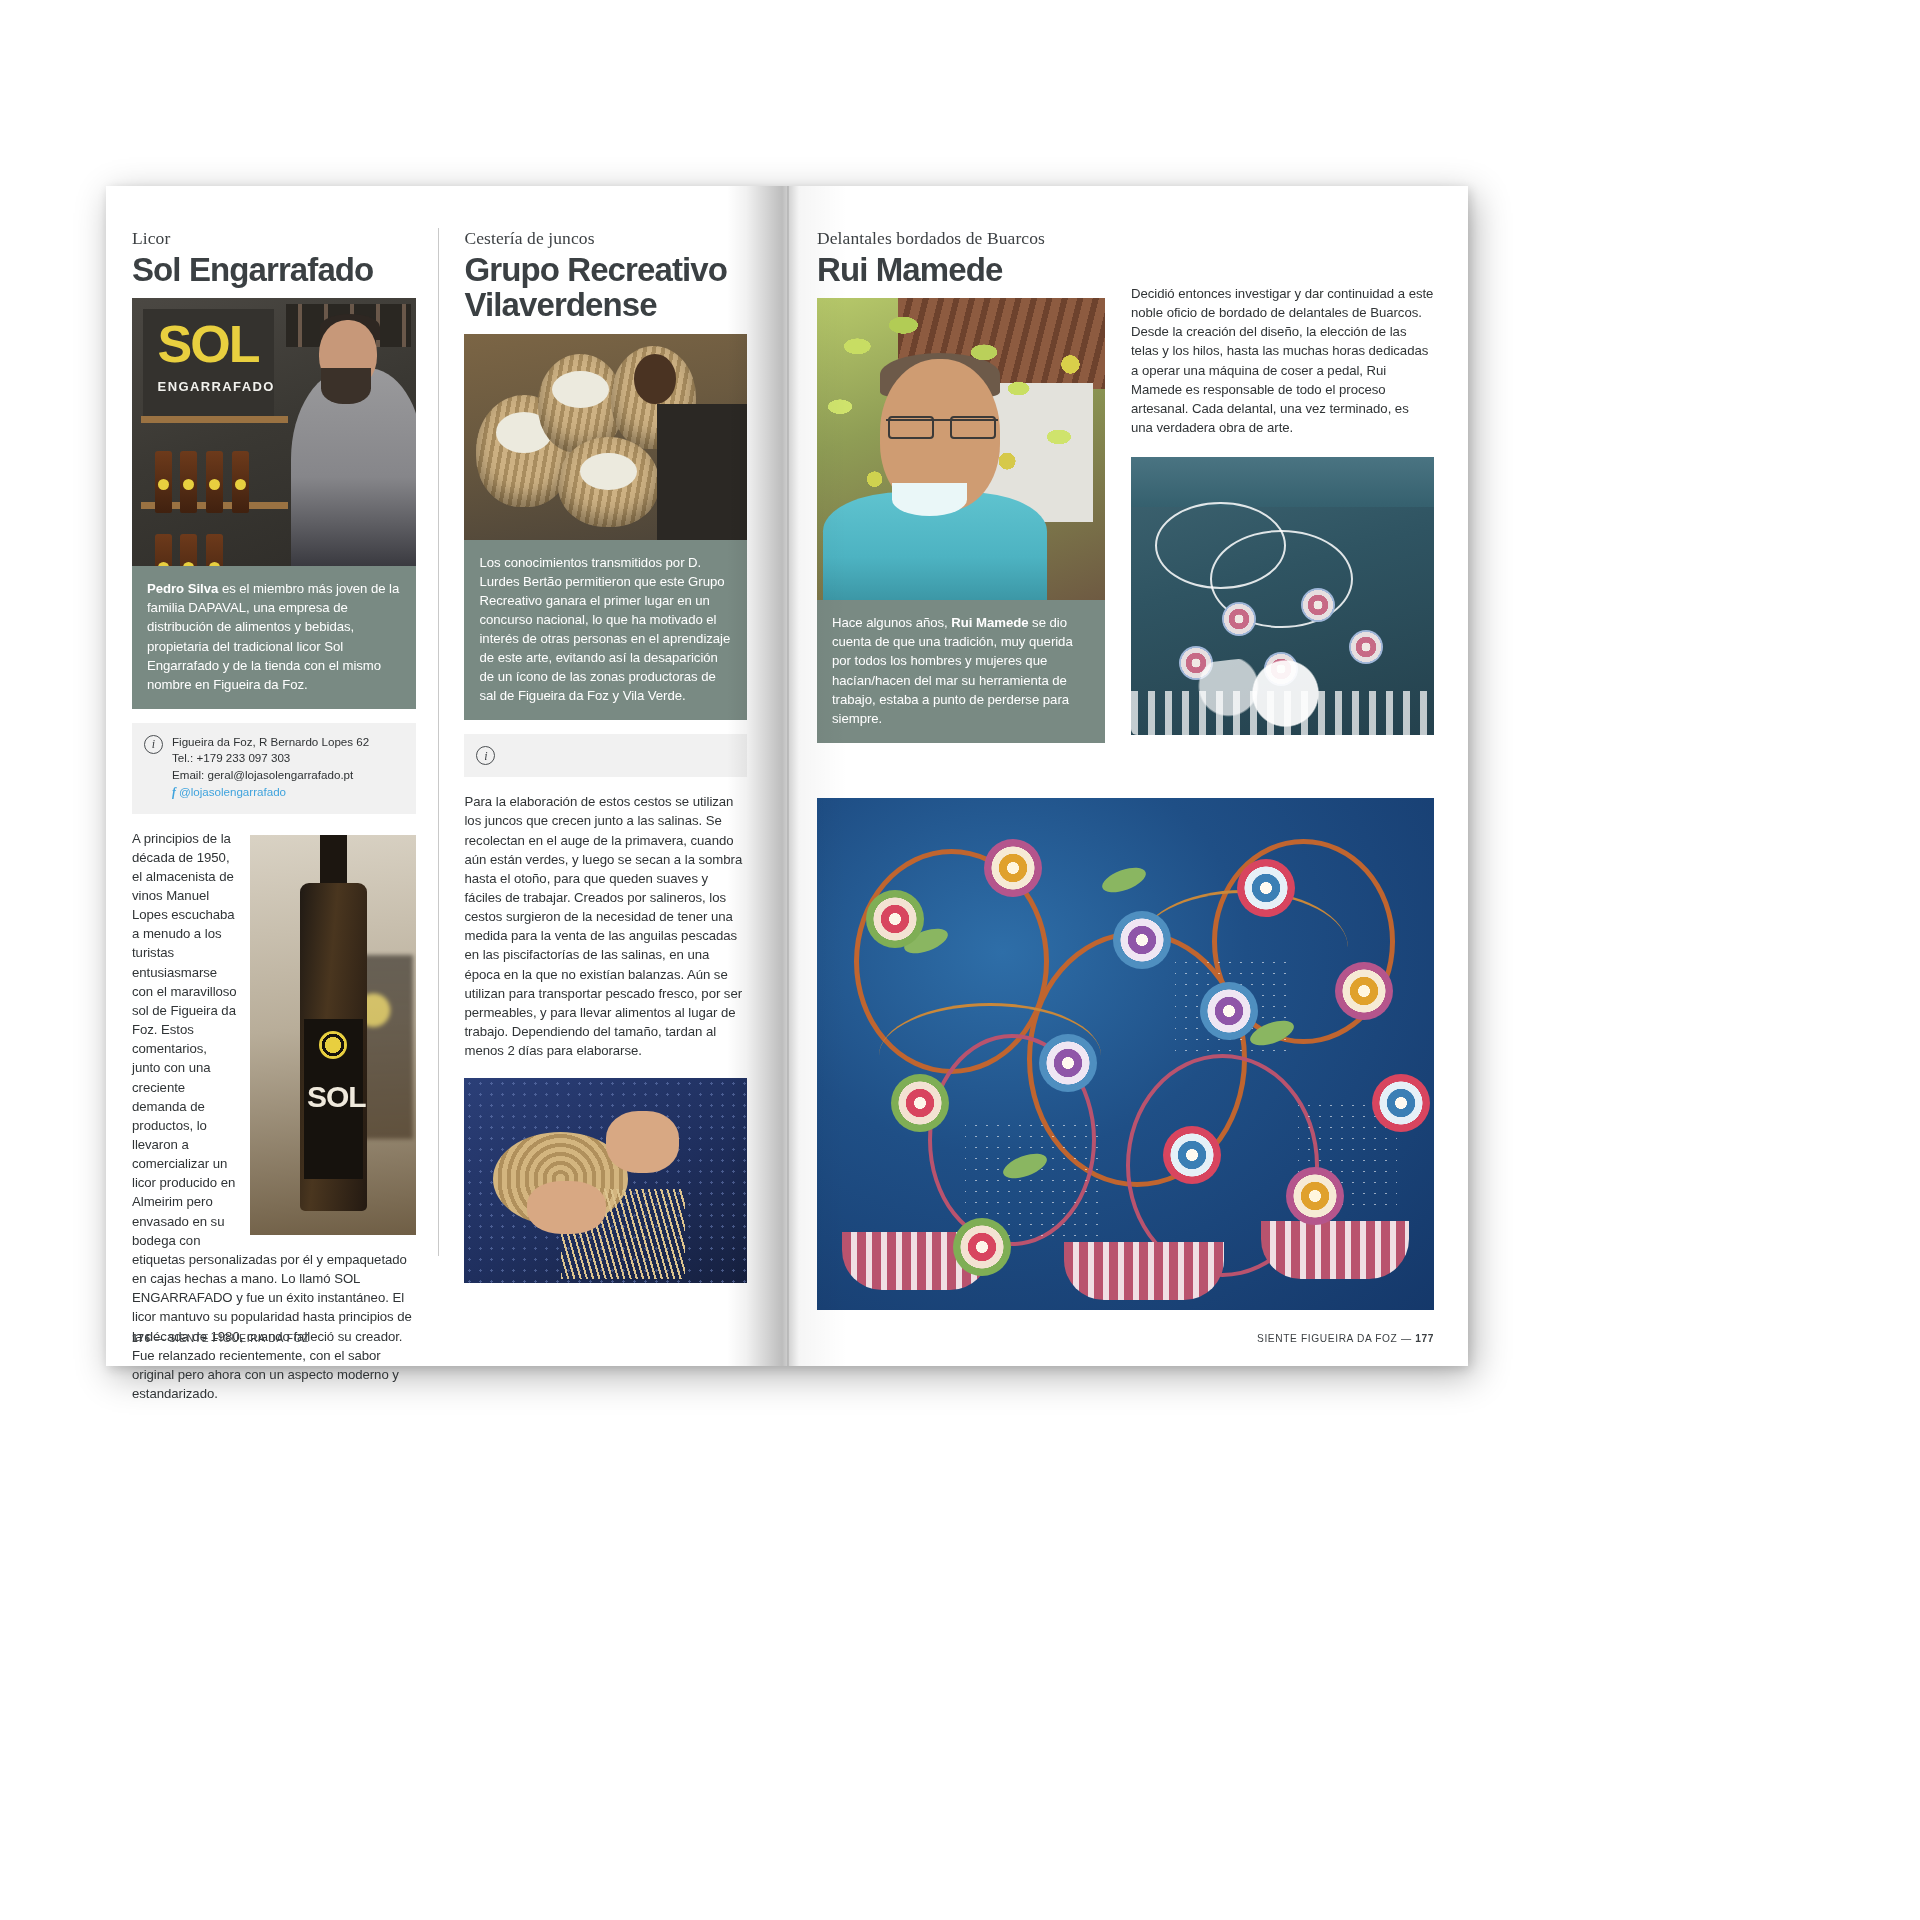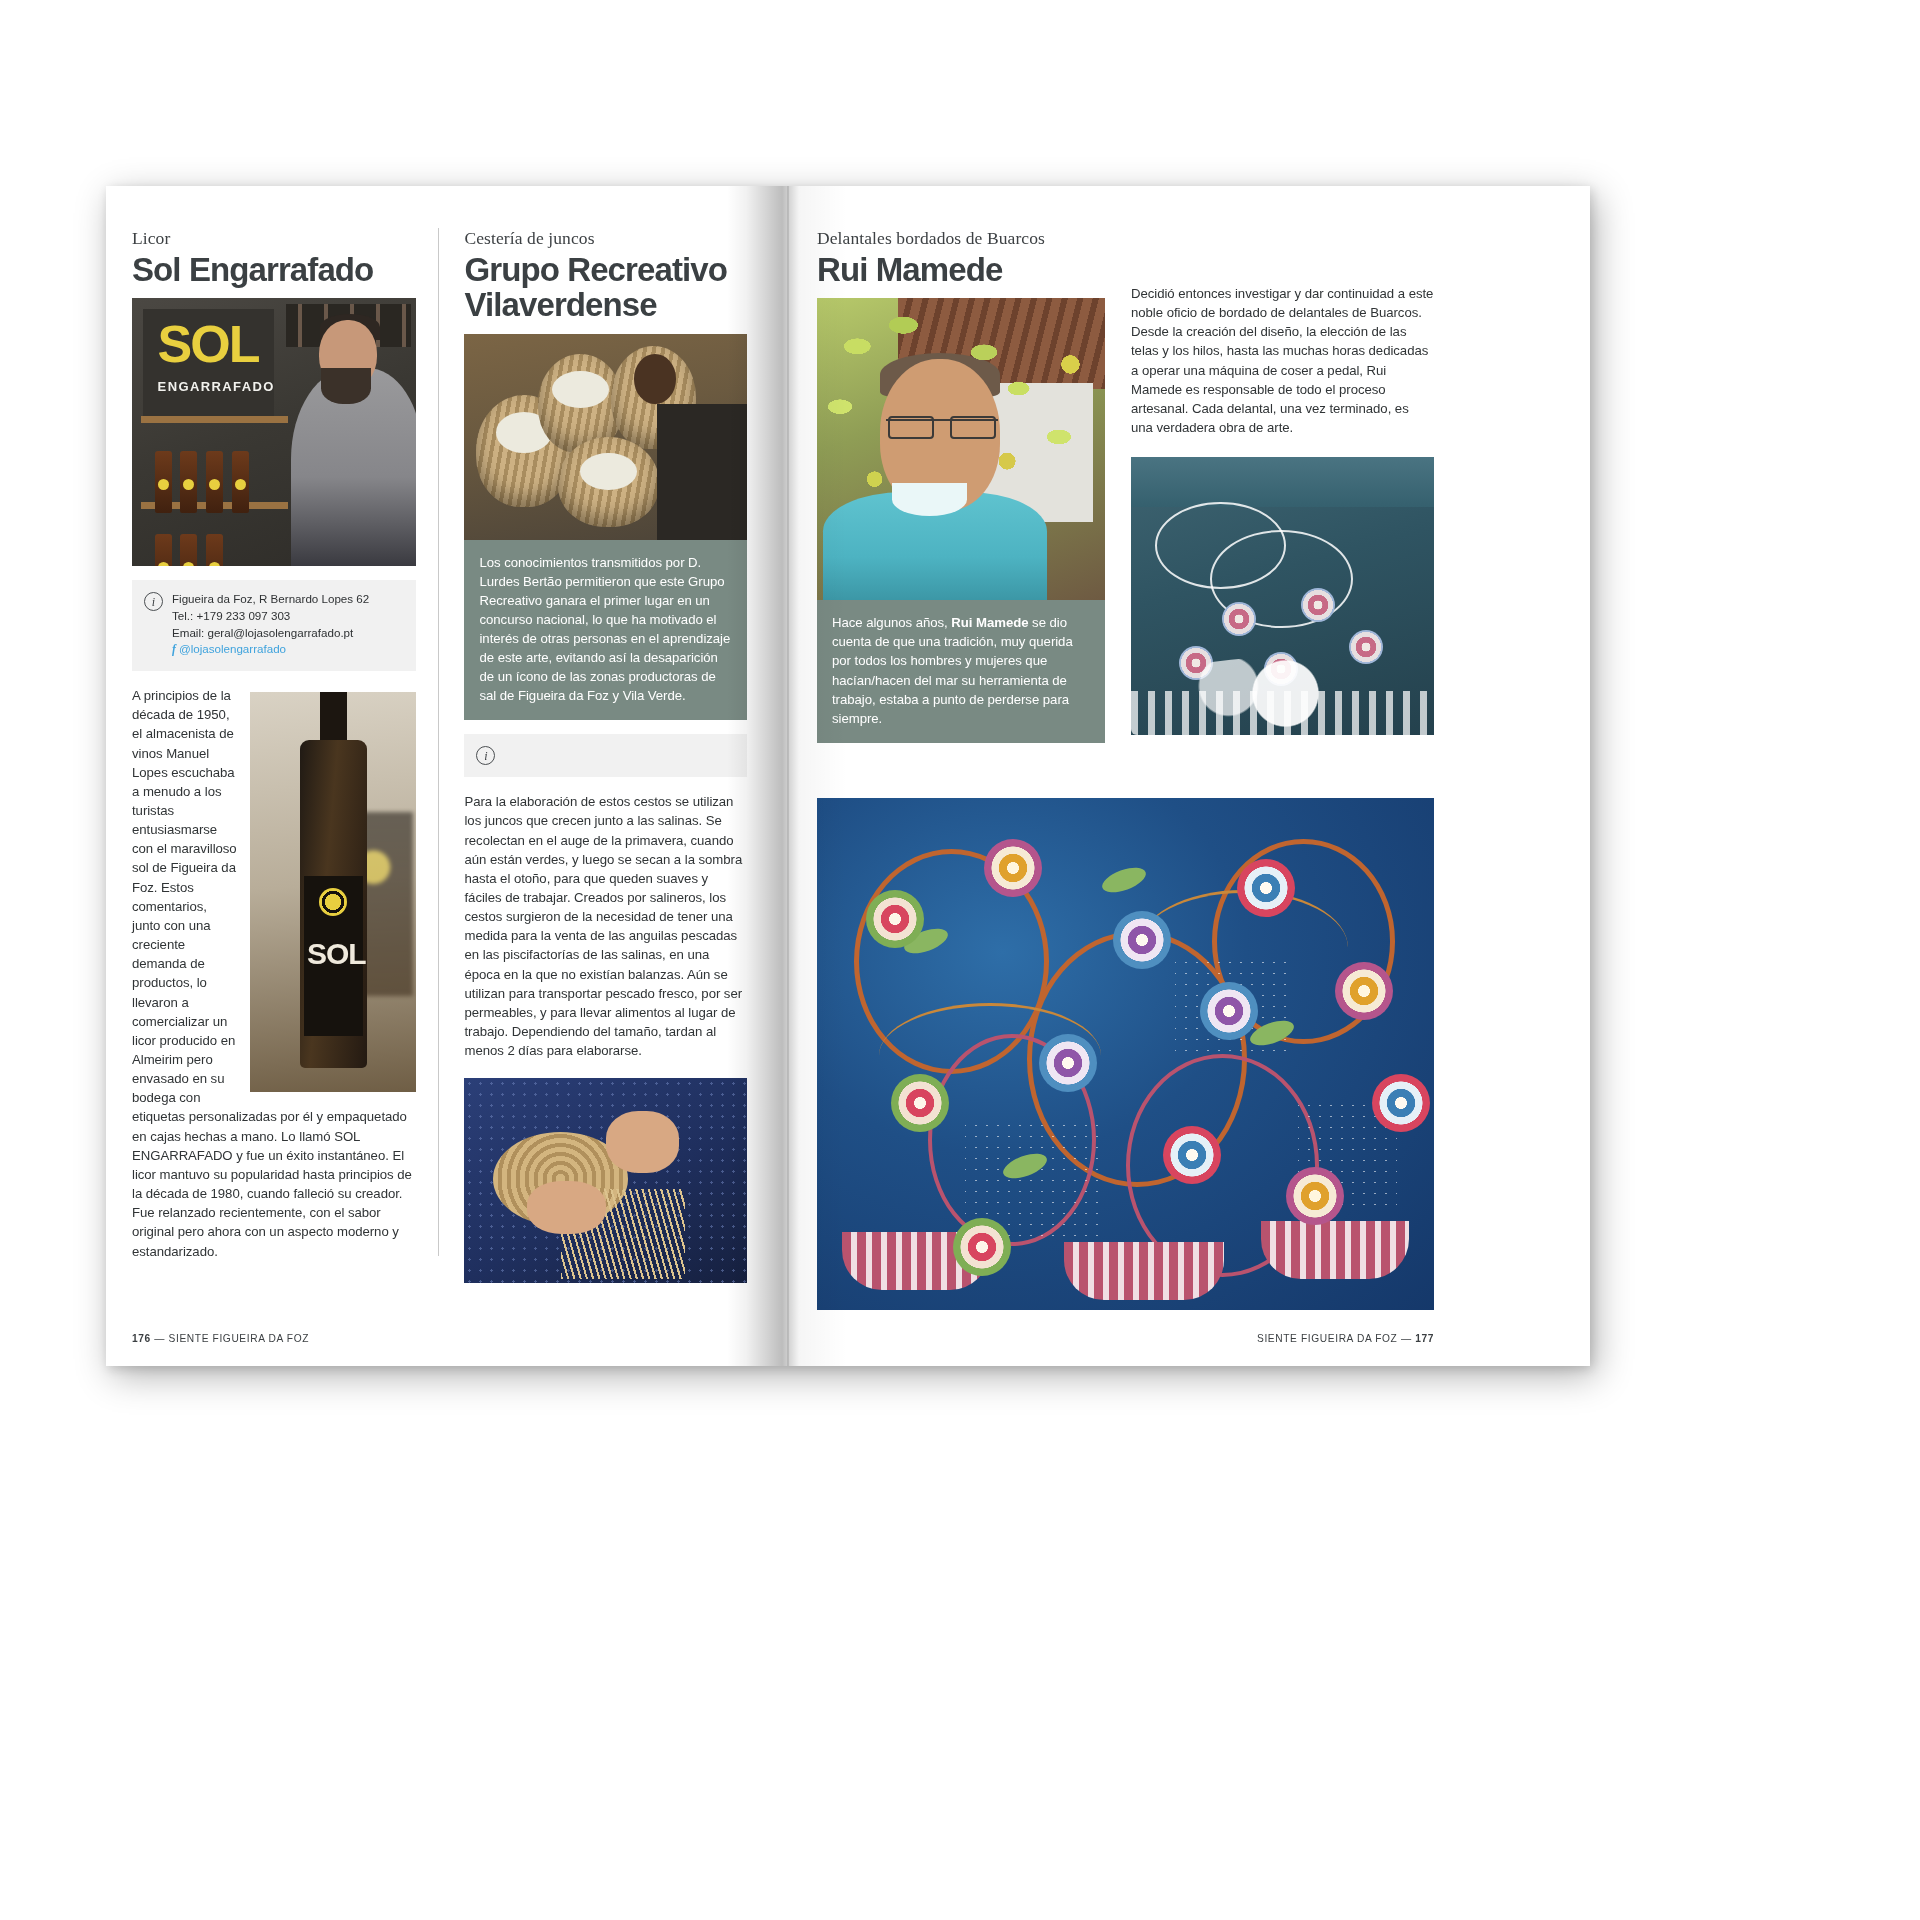--- a/index.html
+++ b/index.html
@@ -6,21 +6,21 @@
   body{
     width:1920px;height:1920px;
     background:#ffffff;
     font-family:"Liberation Sans", sans-serif;
     overflow:hidden;
   }
   .stage{position:relative;width:1920px;height:1920px;background:#fff;}
 
   
   .spread{
-    position:absolute;left:106px;top:186px;width:1484px;height:1180px;
+    position:absolute;left:106px;top:186px;width:1362px;height:1180px;
     background:#ffffff;
     box-shadow:6px 10px 34px rgba(0,0,0,.30), 2px 3px 10px rgba(0,0,0,.14);
     display:flex;
   }
   .page{position:relative;height:100%;background:#fff;box-sizing:border-box;}
   .page-left{width:681px;padding:42px 40px 0 26px;}
   .page-right{width:681px;padding:42px 34px 0 30px;}
 
   
   .gutter{
@@ -219,20 +219,23 @@
               <div class="bot" style="left:8%;top:88%"></div>
               <div class="bot" style="left:17%;top:88%"></div>
               <div class="bot" style="left:26%;top:88%"></div>
               <div class="man"></div>
               <div class="man-hair"></div>
               <div class="man-head"></div>
               <div class="man-beard"></div>
             </div>
           </div>
 
+          <div class="capbox">
+            <b>Pedro Silva</b><span> es el miembro más joven de la familia DAPAVAL, una empresa de distribución de alimentos y bebidas, propietaria del tradicional licor Sol Engarrafado y de la tienda con el mismo nombre en Figueira da Foz.</span>
+          </div>
 
           <div class="contact">
             <div class="iicon">i</div>
             <div>
               <div>Figueira da Foz, R Bernardo Lopes 62</div>
               <div>Tel.: +179 233 097 303</div>
               <div>Email: geral@lojasolengarrafado.pt</div>
               <div><span class="fbmark">f</span><span class="fb">@lojasolengarrafado</span></div>
             </div>
           </div>

